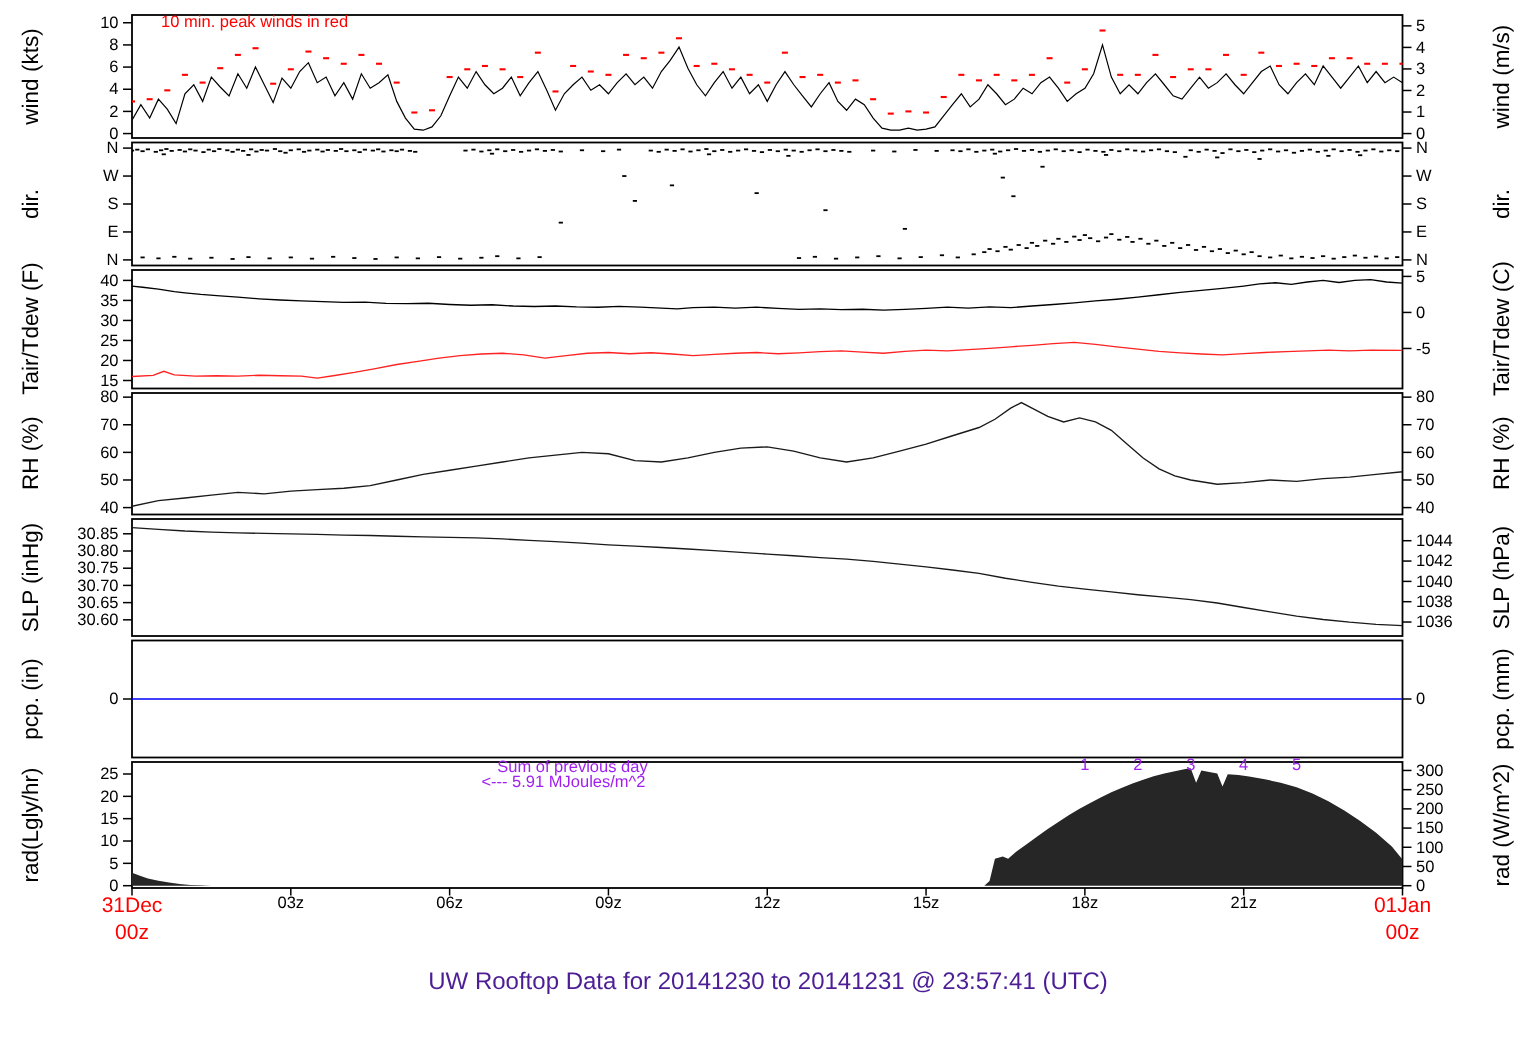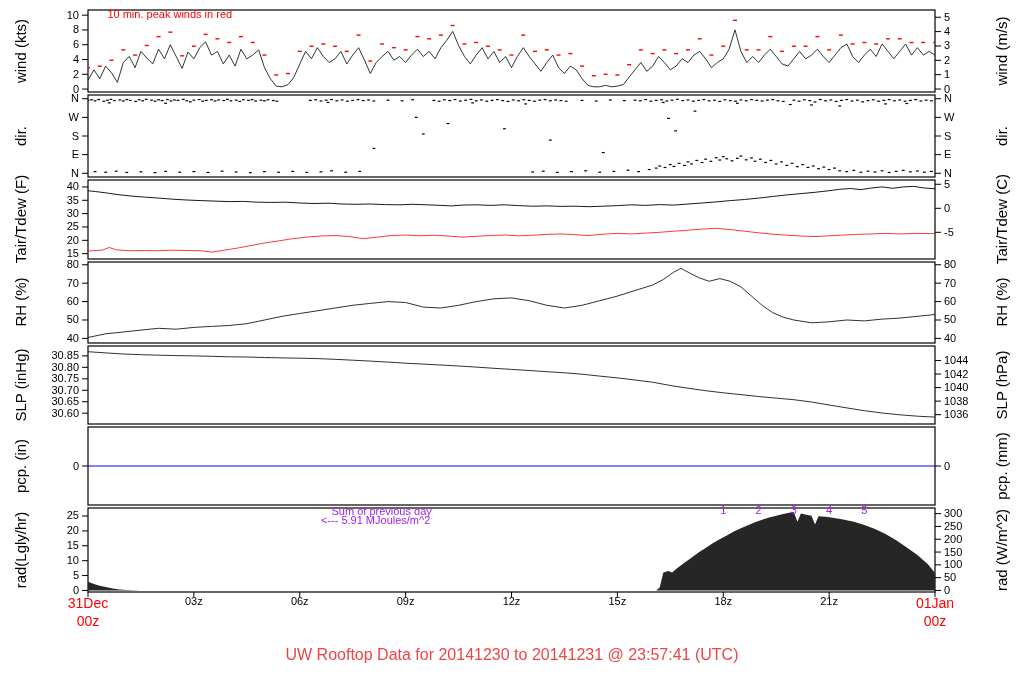--- a/index.html
+++ b/index.html
@@ -548,15 +548,15 @@
 <div class="yaxis-label" style="left:-64px;top:540px;">rad(Lgly/hr)</div>
 
 <div class="yaxis-label" style="left:917px;top:41px;">wind (m/s)</div>
 <div class="yaxis-label" style="left:917px;top:126px;">dir.</div>
 <div class="yaxis-label" style="left:917px;top:209px;">Tair/Tdew (C)</div>
 <div class="yaxis-label" style="left:917px;top:292px;">RH (%)</div>
 <div class="yaxis-label" style="left:917px;top:375px;">SLP (hPa)</div>
 <div class="yaxis-label" style="left:917px;top:456px;">pcp. (mm)</div>
 <div class="yaxis-label" style="left:917px;top:540px;">rad (W/m^2)</div>
 
-<div id="plot-title" style="top: 646px; color: #ef4444;">UW Rooftop Data for 20141230  to  20141231 @ 23:57:41  (UTC)</div>
+<div id="plot-title" style="top: 646px; color: #4c1d95;">UW Rooftop Data for 20141230  to  20141231 @ 23:57:41  (UTC)</div>
 
 </div>
 
 </body></html>

